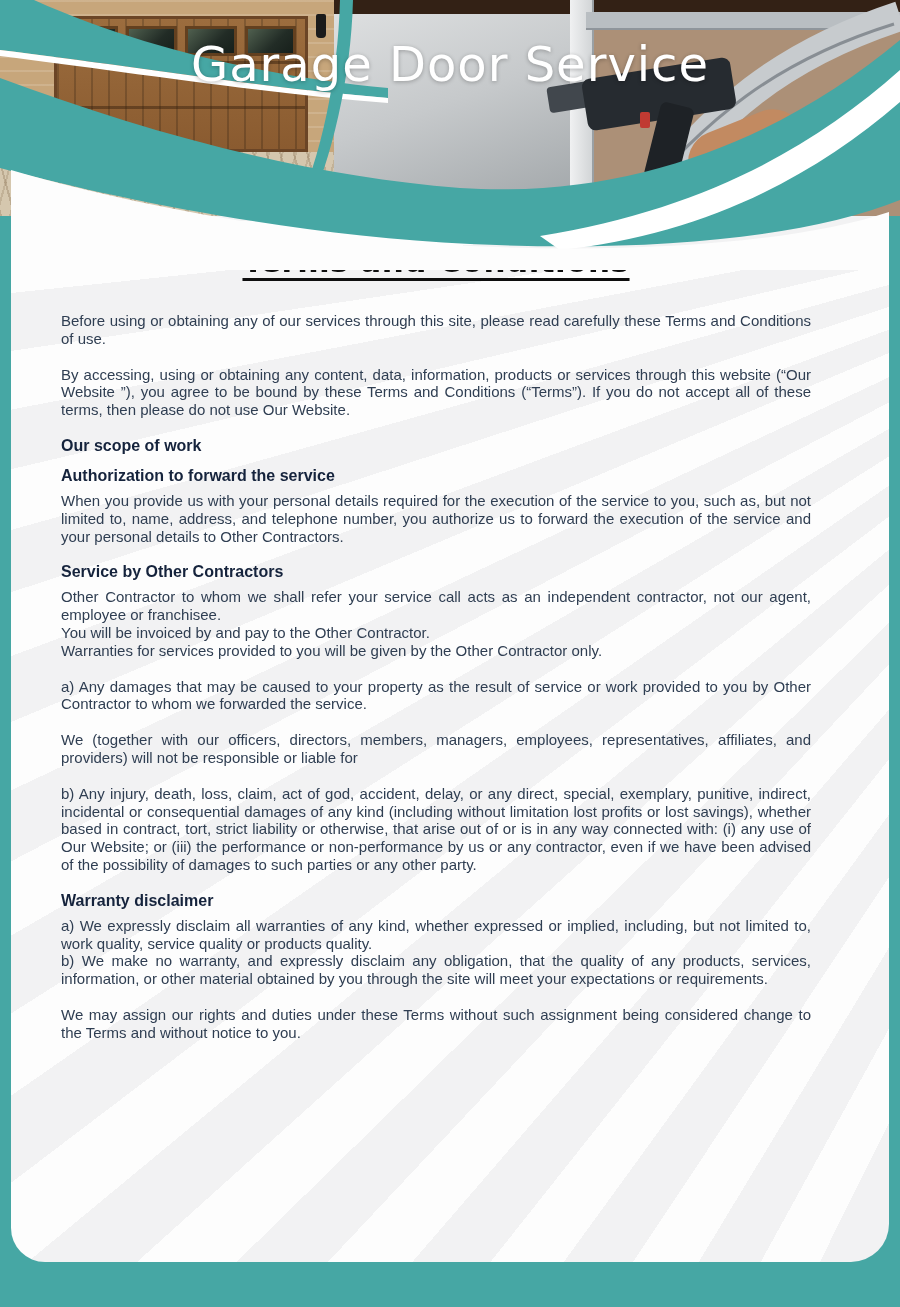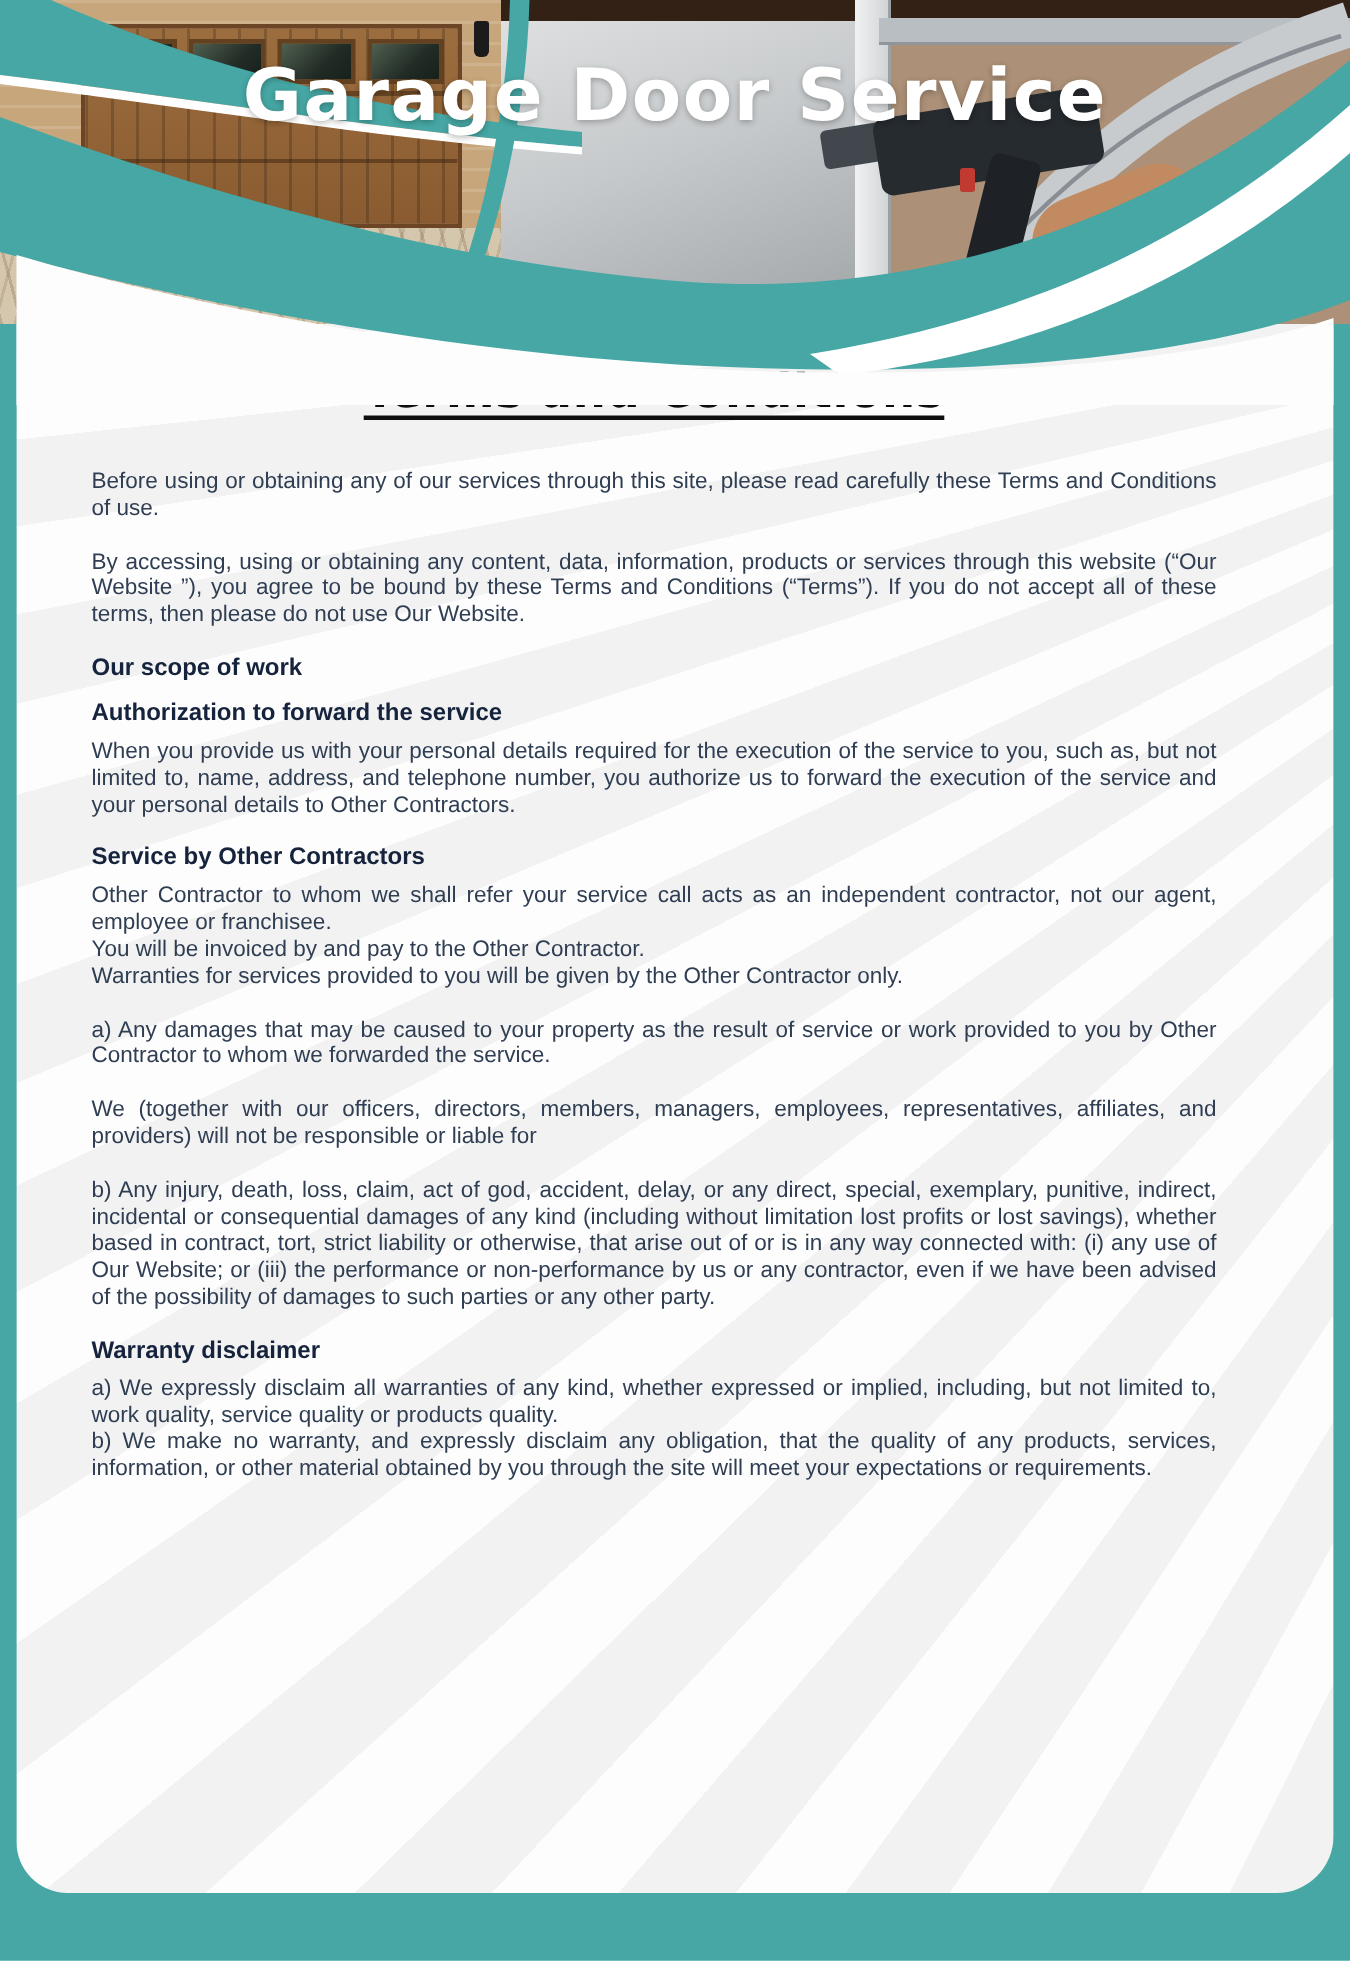--- a/index.html
+++ b/index.html
@@ -72,21 +72,21 @@
   .r-arm{position:absolute;left:440px;top:118px;width:140px;height:54px;background:#b67f58;border-radius:30px;transform:rotate(-28deg);}
   .r-hand{position:absolute;left:352px;top:120px;width:120px;height:62px;background:#c28a61;border-radius:40px;transform:rotate(-22deg);}
   .r-chuck{position:absolute;left:214px;top:84px;width:44px;height:26px;background:#41474d;border-radius:4px;transform:rotate(-9deg);}
   .r-drillbody{position:absolute;left:250px;top:68px;width:150px;height:52px;background:#262b30;border-radius:8px;transform:rotate(-9deg);}
   .r-trigger{position:absolute;left:306px;top:112px;width:10px;height:16px;background:#c03a32;border-radius:2px;}
   .r-handle{position:absolute;left:318px;top:104px;width:34px;height:78px;background:#1e2226;border-radius:6px;transform:rotate(14deg);}
   .r-batt{position:absolute;left:330px;top:172px;width:58px;height:24px;background:#14171a;border-radius:4px;transform:rotate(8deg);}
   .swoosh{position:absolute;top:0;left:0;}
   .brand{
     position:absolute;top:36px;left:0;width:100%;text-align:center;
-    font-family:"DejaVu Sans", sans-serif;font-size:48px;font-weight:700;letter-spacing:1px;
+    font-family:"DejaVu Sans", sans-serif;font-size:48px;font-weight:400;letter-spacing:1px;
     color:#ffffff;text-shadow:0 1px 4px rgba(0,0,0,.28);
   }
   .footer{position:absolute;left:0;right:0;bottom:0;height:45px;background:#46a7a4;z-index:0;}
 </style>
 </head>
 <body>
 
 <div class="header">
   <div class="photos">
     <div class="photo photo-left">
@@ -162,17 +162,18 @@
 
     <div class="sec">
       <div class="h">Warranty disclaimer</div>
       <div class="p">
         <div class="line">a) We expressly disclaim all warranties of any kind, whether expressed or implied, including, but not limited to, work quality, service quality or products quality.</div>
         <div class="line">b) We make no warranty, and expressly disclaim any obligation, that the quality of any products, services, information, or other material obtained by you through the site will meet your expectations or requirements.</div>
       </div>
     </div>
 
     <div class="sec">
+      <p class="p">We may assign our rights and duties under these Terms without such assignment being considered change to the Terms and without notice to you.</p>
     </div>
   </div>
 </div>
 
 <div class="footer"></div>
 
 </body></html>

